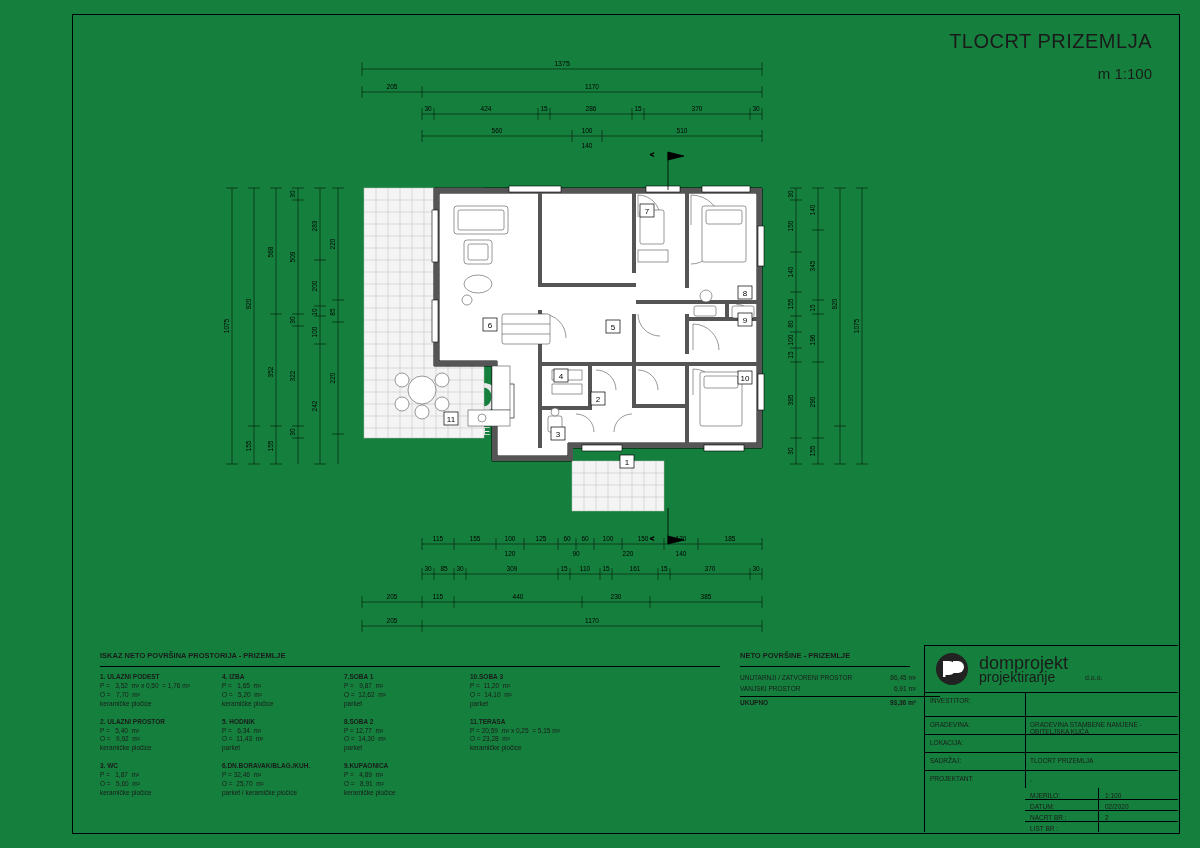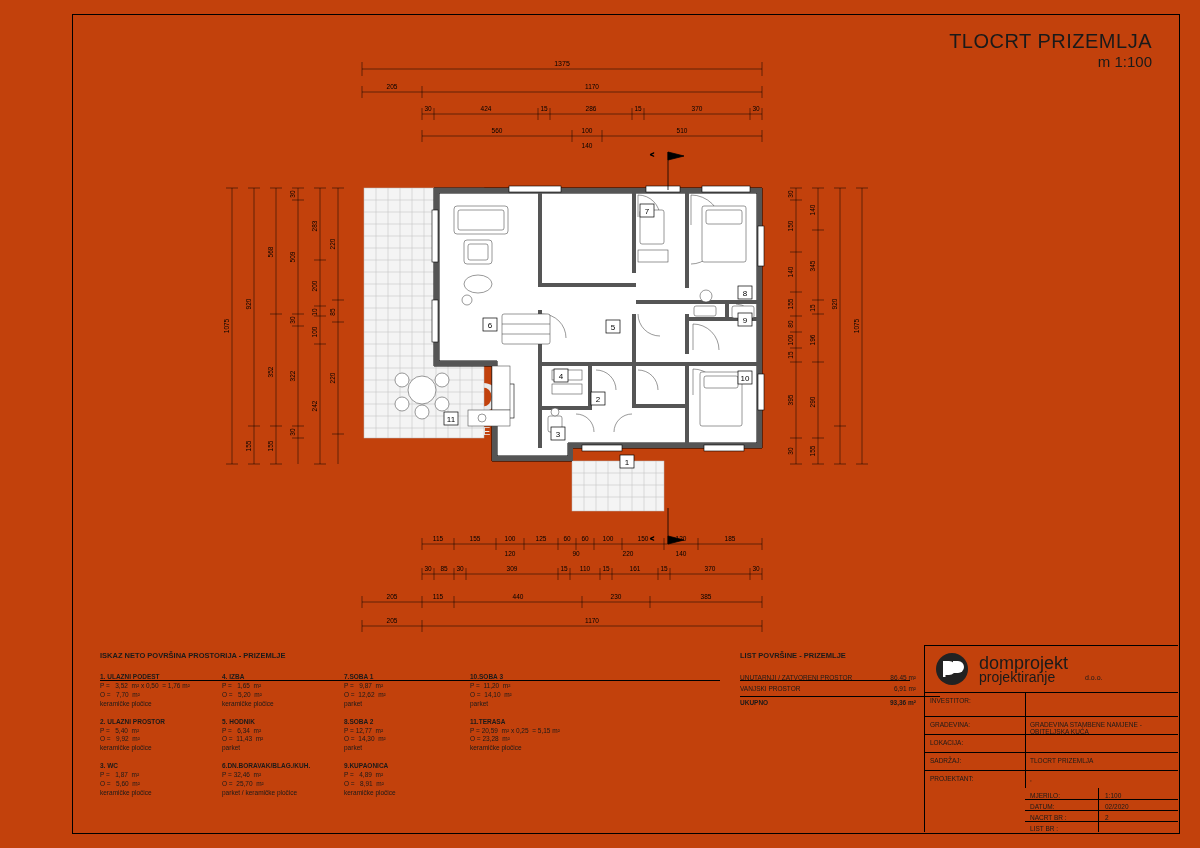--- a/index.html
+++ b/index.html
@@ -1,29 +1,29 @@
 <!DOCTYPE html>
 <html><head>
 <meta charset="utf-8">
 <style>
   html,body{margin:0;padding:0;background:#ffffff;}
   body{width:1200px;height:848px;font-family:"Liberation Sans",sans-serif;color:#1a1a1a;}
-  #sheet{position:relative;width:1200px;height:848px;overflow:hidden;background:#c2410c;}
+  #sheet{position:relative;width:1200px;height:848px;overflow:hidden;background:#15803d;}
   .frame{position:absolute;left:72px;top:14px;width:1106px;height:818px;border:1px solid #000;}
   .title-main{position:absolute;right:48px;top:30px;text-align:right;}
   .title-main .t1{font-size:20px;letter-spacing:.5px;}
-  .title-main .t2{font-size:15px;margin-top:0;}
+  .title-main .t2{font-size:15px;margin-top:12px;}
 
   
   #plan{position:absolute;left:72px;top:14px;width:1106px;height:818px;}
   svg{position:absolute;left:0;top:0;overflow:visible;}
 
   
   .legend{position:absolute;left:100px;top:651px;width:810px;height:174px;}
-  .legend .hdr{font-size:7.5px;font-weight:bold;border-bottom:1px solid #000;padding-bottom:20px;}
+  .legend .hdr{font-size:7.5px;font-weight:bold;border-bottom:1px solid #000;padding-bottom:6px;}
   .legend .hdr-left{position:absolute;left:0;top:0;width:620px;}
   .legend .hdr-right{position:absolute;left:640px;top:0;width:170px;}
   .rooms{position:absolute;left:0;top:22px;width:620px;}
   .rcol{position:absolute;top:0;width:148px;}
   .room{margin-bottom:11px;}
   .room .nm{font-size:6.5px;font-weight:bold;margin-bottom:2px;}
   .room .ln{font-size:6.5px;line-height:1.35;white-space:pre;}
   .room .fin{font-size:6.5px;}
   .areas{position:absolute;left:640px;top:22px;width:200px;font-size:6.5px;line-height:1.5;}
   .areas .row{position:relative;height:11px;}
@@ -487,21 +487,21 @@
         <line x1="690" y1="606" x2="690" y2="618"></line>
         <text x="320" y="609" font-size="6.5" text-anchor="middle" stroke="none">205</text>
         <text x="520" y="609" font-size="6.5" text-anchor="middle" stroke="none">1170</text>
       </g>
     </g>
   </svg>
   </div>
 
   <div class="legend">
     <div class="hdr hdr-left">ISKAZ NETO POVRŠINA PROSTORIJA - PRIZEMLJE</div>
-    <div class="hdr hdr-right">LIST POVRŠINE - PRIZEMLJE</div>
+    <div class="hdr hdr-right">NETO POVRŠINE - PRIZEMLJE</div>
 
     <div class="rooms">
       <div class="rcol" style="left:0px;">
         <div class="room">
           <div class="nm">1. ULAZNI PODEST</div>
           <div class="ln">P =   3,52  m² x 0,50  = 1,76 m²</div>
           <div class="ln">O =   7,70  m²</div>
           <div class="fin">keramičke pločice</div>
         </div>
         <div class="room">

